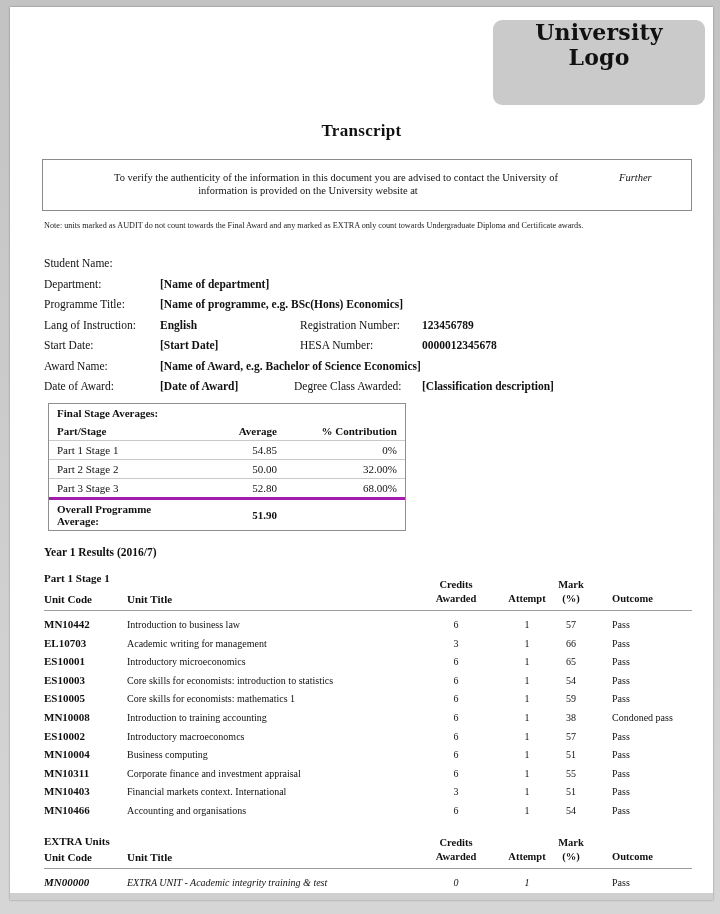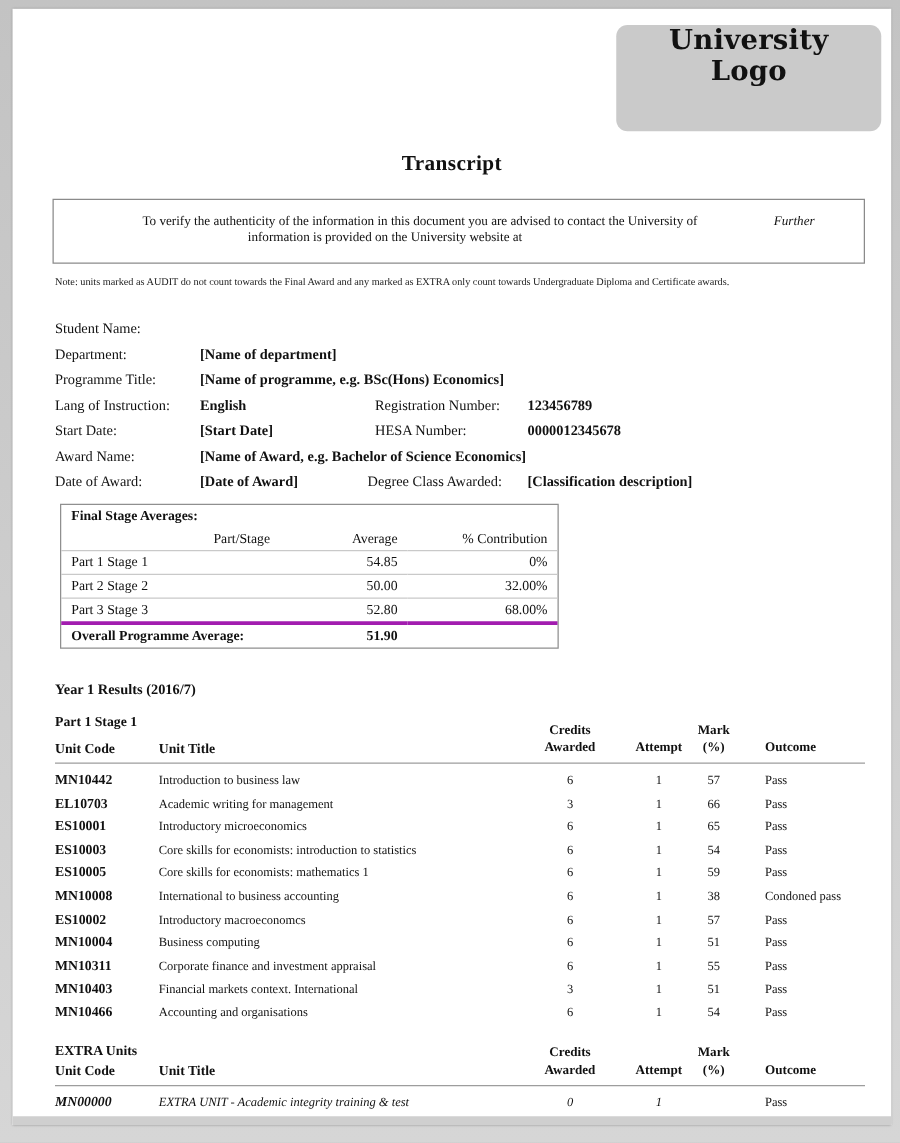--- a/index.html
+++ b/index.html
@@ -153,32 +153,32 @@
     font-weight: bold;
   }
   .d-label2.wide { left: 250px; width: 160px; }
   .d-value2.wide { left: 378px; }
 
   
   .avg-table {
     position: absolute;
     left: 38px;
     top: 396px;
-    width: 399px;
+    width: 358px;
     border: 1px solid #8f8f8f;
     box-sizing: border-box;
     border-collapse: collapse;
     font-size: 11px;
   }
   .avg-table table { width: 100%; border-collapse: collapse; }
   .avg-table td {
     padding: 3px 8px;
     font-size: 11px;
   }
-  .avg-head td { font-weight: normal; text-align: right; }
+  .avg-head td { font-weight: bold; }
   .avg-sep td { border-top: 1px solid #c9c9c9; }
   .avg-strong td { font-weight: bold; border-top: 3px solid #a21caf; }
   .col-avg { text-align: right; width: 86px; }
   .col-contrib { text-align: right; width: 104px; }
 
   
   .year-head {
     position: absolute;
     left: 34px;
     top: 539px;
@@ -448,21 +448,21 @@
         <div class="res-row">
           <span class="r-code">ES10005</span>
           <span class="r-title">Core skills for economists: mathematics 1</span>
           <span class="r-credits">6</span>
           <span class="r-attempt">1</span>
           <span class="r-mark">59</span>
           <span class="r-outcome">Pass</span>
         </div>
         <div class="res-row">
           <span class="r-code">MN10008</span>
-          <span class="r-title">International to business accounting</span>
+          <span class="r-title">Introduction to training accounting</span>
           <span class="r-credits">6</span>
           <span class="r-attempt">1</span>
           <span class="r-mark">38</span>
           <span class="r-outcome">Condoned pass</span>
         </div>
         <div class="res-row">
           <span class="r-code">ES10002</span>
           <span class="r-title">Introductory macroeconomcs</span>
           <span class="r-credits">6</span>
           <span class="r-attempt">1</span>

